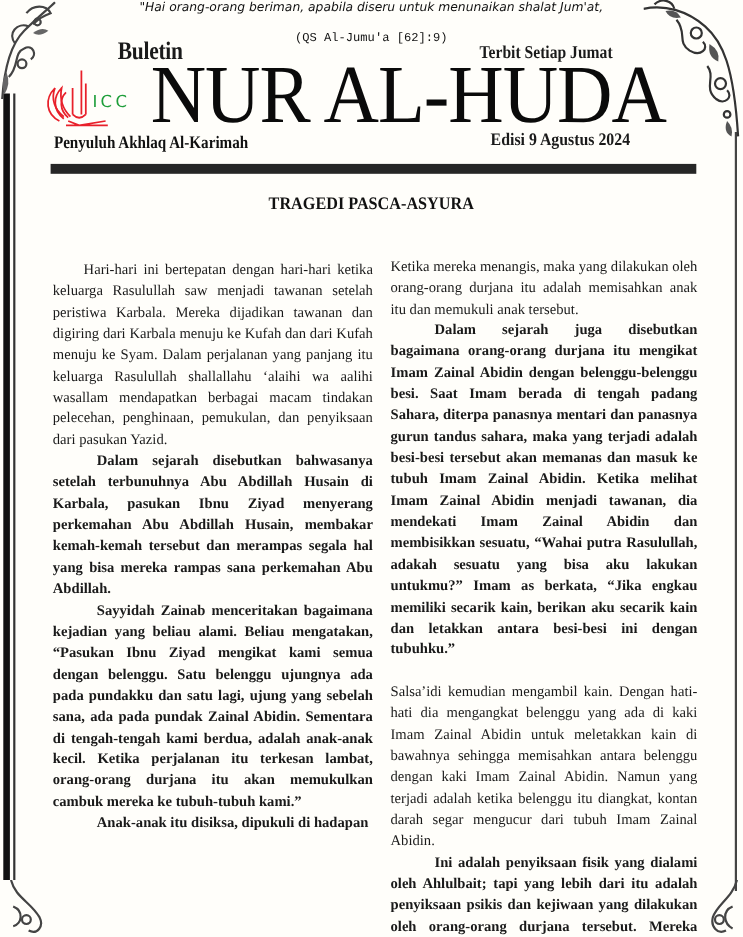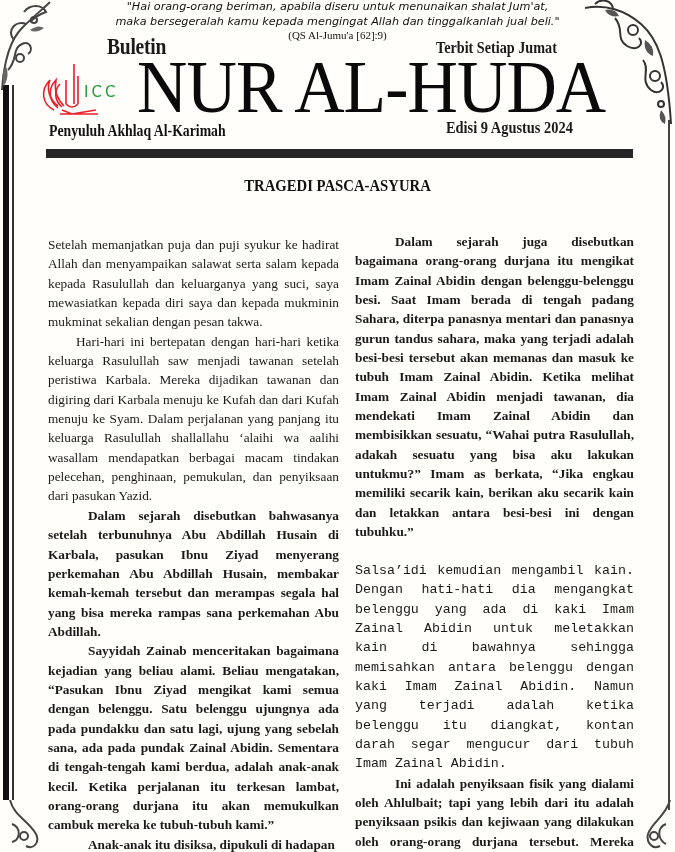--- a/index.html
+++ b/index.html
@@ -20,21 +20,21 @@
   .ornament { position: absolute; }
   .orn-tl { left: 0; top: 0; width: 52px; height: 92px; }
   .orn-tr { left: 585px; top: 0; width: 90px; height: 125px; }
   .orn-bl { left: 0; top: 800px; width: 45px; height: 52px; }
   .orn-br { left: 640px; top: 800px; width: 35px; height: 52px; }
 
   
   .quote { position: absolute; left: 100px; top: 0; width: 475px; text-align: center;
     font-family: "DejaVu Sans", sans-serif; font-style: italic; font-size: 11.2px; line-height: 14.5px; color: #111; }
   .quote-ref { position: absolute; left: 100px; top: 29px; width: 475px; text-align: center;
-    font-family: Liberation Serif, serif; font-size: 11px; color: #111; }
+    font-family: Liberation Mono, monospace; font-size: 11px; color: #111; }
 
   .buletin { position: absolute; left: 107px; top: 34px; font-family: "Liberation Serif", serif;
     font-weight: bold; font-size: 23px; transform: scaleX(0.85); transform-origin: left; letter-spacing: -0.3px; }
   .terbit { position: absolute; left: 436px; top: 38px; font-weight: bold; font-size: 16.5px; transform: scaleX(0.86); transform-origin: left; }
   .masthead { position: absolute; left: 137px; top: 52px; font-family: "Liberation Serif", serif;
     font-size: 75px; line-height: 70px; letter-spacing: -1px; transform: scaleX(0.93); transform-origin: left; color: #0a0a0a; white-space: nowrap; }
   .logo { position: absolute; left: 38px; top: 60px; width: 100px; height: 56px; }
   .tagline { position: absolute; left: 49px; top: 122px; font-weight: bold; font-size: 16px; transform: scaleX(0.86); transform-origin: left; color: #111; }
   .edition { position: absolute; left: 446px; top: 119px; font-weight: bold; font-size: 16px; transform: scaleX(0.9); transform-origin: left; }
   .header-bar { position: absolute; left: 46px; top: 149px; width: 587px; height: 9px; background: #262626; }
@@ -42,21 +42,21 @@
   .article-title { position: absolute; left: 0; width: 675px; top: 177px; text-align: center;
     font-weight: bold; font-size: 16px; transform: scaleX(0.92); color: #111; }
 
   .col { position: absolute; font-family: "Liberation Serif", serif; font-size: 13.3px;
     line-height: 19.35px; text-align: justify; color: #1a1a1a; }
   .col-left { left: 48px; top: 235px; width: 291px; }
   .col-right { left: 355px; top: 232px; width: 279px; }
   .col p { margin: 0; }
   .indent1 { text-indent: 28px; }
   .indent2 { text-indent: 40px; font-weight: bold; }
-  .gap { margin-top: 19.35px !important; font-family: Liberation Mono, monospace; }
+  .gap { margin-top: 19.35px !important; }
 </style>
 </head>
 <body>
 
 <div class="page">
 
   <div class="border-left-thick"></div>
   <div class="border-left-thin"></div>
   <div class="border-right-thin"></div>
 
@@ -100,21 +100,20 @@
   <svg class="ornament orn-br" viewBox="0 0 35 52">
     <g fill="none" stroke="#444" stroke-width="2">
       <path d="M30 0 C 26 16, 12 22, 8 34 C 6 42, 12 50, 20 46"></path>
       <path d="M26 24 C 16 28, 18 40, 26 44"></path>
       <circle cx="14" cy="36" r="4"></circle>
     </g>
   </svg>
 
   <div class="quote">
     <div>"Hai orang-orang beriman, apabila diseru untuk menunaikan shalat Jum'at,</div>
-    <div>maka bersegeralah kamu kepada mengingat Allah dan tinggalkanlah jual beli."</div>
   </div>
   <div class="quote-ref">(QS Al-Jumu'a [62]:9)</div>
 
   <div class="buletin">Buletin</div>
   <div class="terbit">Terbit Setiap Jumat</div>
 
   <svg class="logo" viewBox="0 0 100 56">
     <g fill="none" stroke="#e8202a" stroke-width="1.6">
       <path d="M16 50 C 4 44, 2 30, 12 20 C 8 30, 12 40, 20 46"></path>
       <path d="M20 48 C 10 40, 10 28, 18 20 C 16 30, 18 38, 26 46"></path>
@@ -128,26 +127,26 @@
 
   <div class="masthead">NUR AL-HUDA</div>
 
   <div class="tagline">Penyuluh Akhlaq Al-Karimah</div>
   <div class="edition">Edisi 9 Agustus 2024</div>
   <div class="header-bar"></div>
 
   <div class="article-title">TRAGEDI PASCA-ASYURA</div>
 
   <div class="col col-left">
-    <p>Setelah memanjatkan puja dan puji syukur ke hadirat Allah dan menyampaikan salawat serta salam kepada kepada Rasulullah dan keluarganya yang suci, saya mewasiatkan kepada diri saya dan kepada mukminin mukminat sekalian dengan pesan takwa.</p>
     <p class="indent1">Hari-hari ini bertepatan dengan hari-hari ketika keluarga Rasulullah saw menjadi tawanan setelah peristiwa Karbala. Mereka dijadikan tawanan dan digiring dari Karbala menuju ke Kufah dan dari Kufah menuju ke Syam. Dalam perjalanan yang panjang itu keluarga Rasulullah shallallahu ‘alaihi wa aalihi wasallam mendapatkan berbagai macam tindakan pelecehan, penghinaan, pemukulan, dan penyiksaan dari pasukan Yazid.</p>
     <p class="indent2">Dalam sejarah disebutkan bahwasanya setelah terbunuhnya Abu Abdillah Husain di Karbala, pasukan Ibnu Ziyad menyerang perkemahan Abu Abdillah Husain, membakar kemah-kemah tersebut dan merampas segala hal yang bisa mereka rampas sana perkemahan Abu Abdillah.</p>
     <p class="indent2">Sayyidah Zainab menceritakan bagaimana kejadian yang beliau alami. Beliau mengatakan, “Pasukan Ibnu Ziyad mengikat kami semua dengan belenggu. Satu belenggu ujungnya ada pada pundakku dan satu lagi, ujung yang sebelah sana, ada pada pundak Zainal Abidin. Sementara di tengah-tengah kami berdua, adalah anak-anak kecil. Ketika perjalanan itu terkesan lambat, orang-orang durjana itu akan memukulkan cambuk mereka ke tubuh-tubuh kami.”</p>
     <p class="indent2">Anak-anak itu disiksa, dipukuli di hadapan</p>
   </div>
 
   <div class="col col-right">
+    <p>Ketika mereka menangis, maka yang dilakukan oleh orang-orang durjana itu adalah memisahkan anak itu dan memukuli anak tersebut.</p>
     <p class="indent2">Dalam sejarah juga disebutkan bagaimana orang-orang durjana itu mengikat Imam Zainal Abidin dengan belenggu-belenggu besi. Saat Imam berada di tengah padang Sahara, diterpa panasnya mentari dan panasnya gurun tandus sahara, maka yang terjadi adalah besi-besi tersebut akan memanas dan masuk ke tubuh Imam Zainal Abidin. Ketika melihat Imam Zainal Abidin menjadi tawanan, dia mendekati Imam Zainal Abidin dan membisikkan sesuatu, “Wahai putra Rasulullah, adakah sesuatu yang bisa aku lakukan untukmu?” Imam as berkata, “Jika engkau memiliki secarik kain, berikan aku secarik kain dan letakkan antara besi-besi ini dengan tubuhku.”</p>
     <p class="gap">Salsa’idi kemudian mengambil kain. Dengan hati-hati dia mengangkat belenggu yang ada di kaki Imam Zainal Abidin untuk meletakkan kain di bawahnya sehingga memisahkan antara belenggu dengan kaki Imam Zainal Abidin. Namun yang terjadi adalah ketika belenggu itu diangkat, kontan darah segar mengucur dari tubuh Imam Zainal Abidin.</p>
     <p class="indent2">Ini adalah penyiksaan fisik yang dialami oleh Ahlulbait; tapi yang lebih dari itu adalah penyiksaan psikis dan kejiwaan yang dilakukan oleh orang-orang durjana tersebut. Mereka menyebarkan propaganda ke mana-mana bahwa yang dikalahkan oleh Yazid dan pasukannya adalah orang-orang pembangkang yang telah</p>
   </div>
 
 </div>
 
 </body></html>

